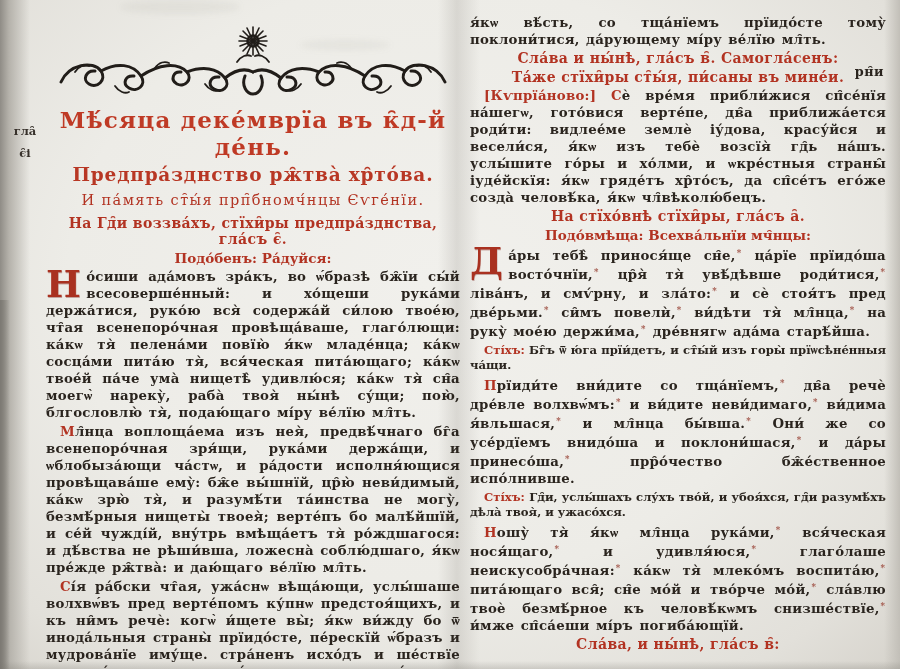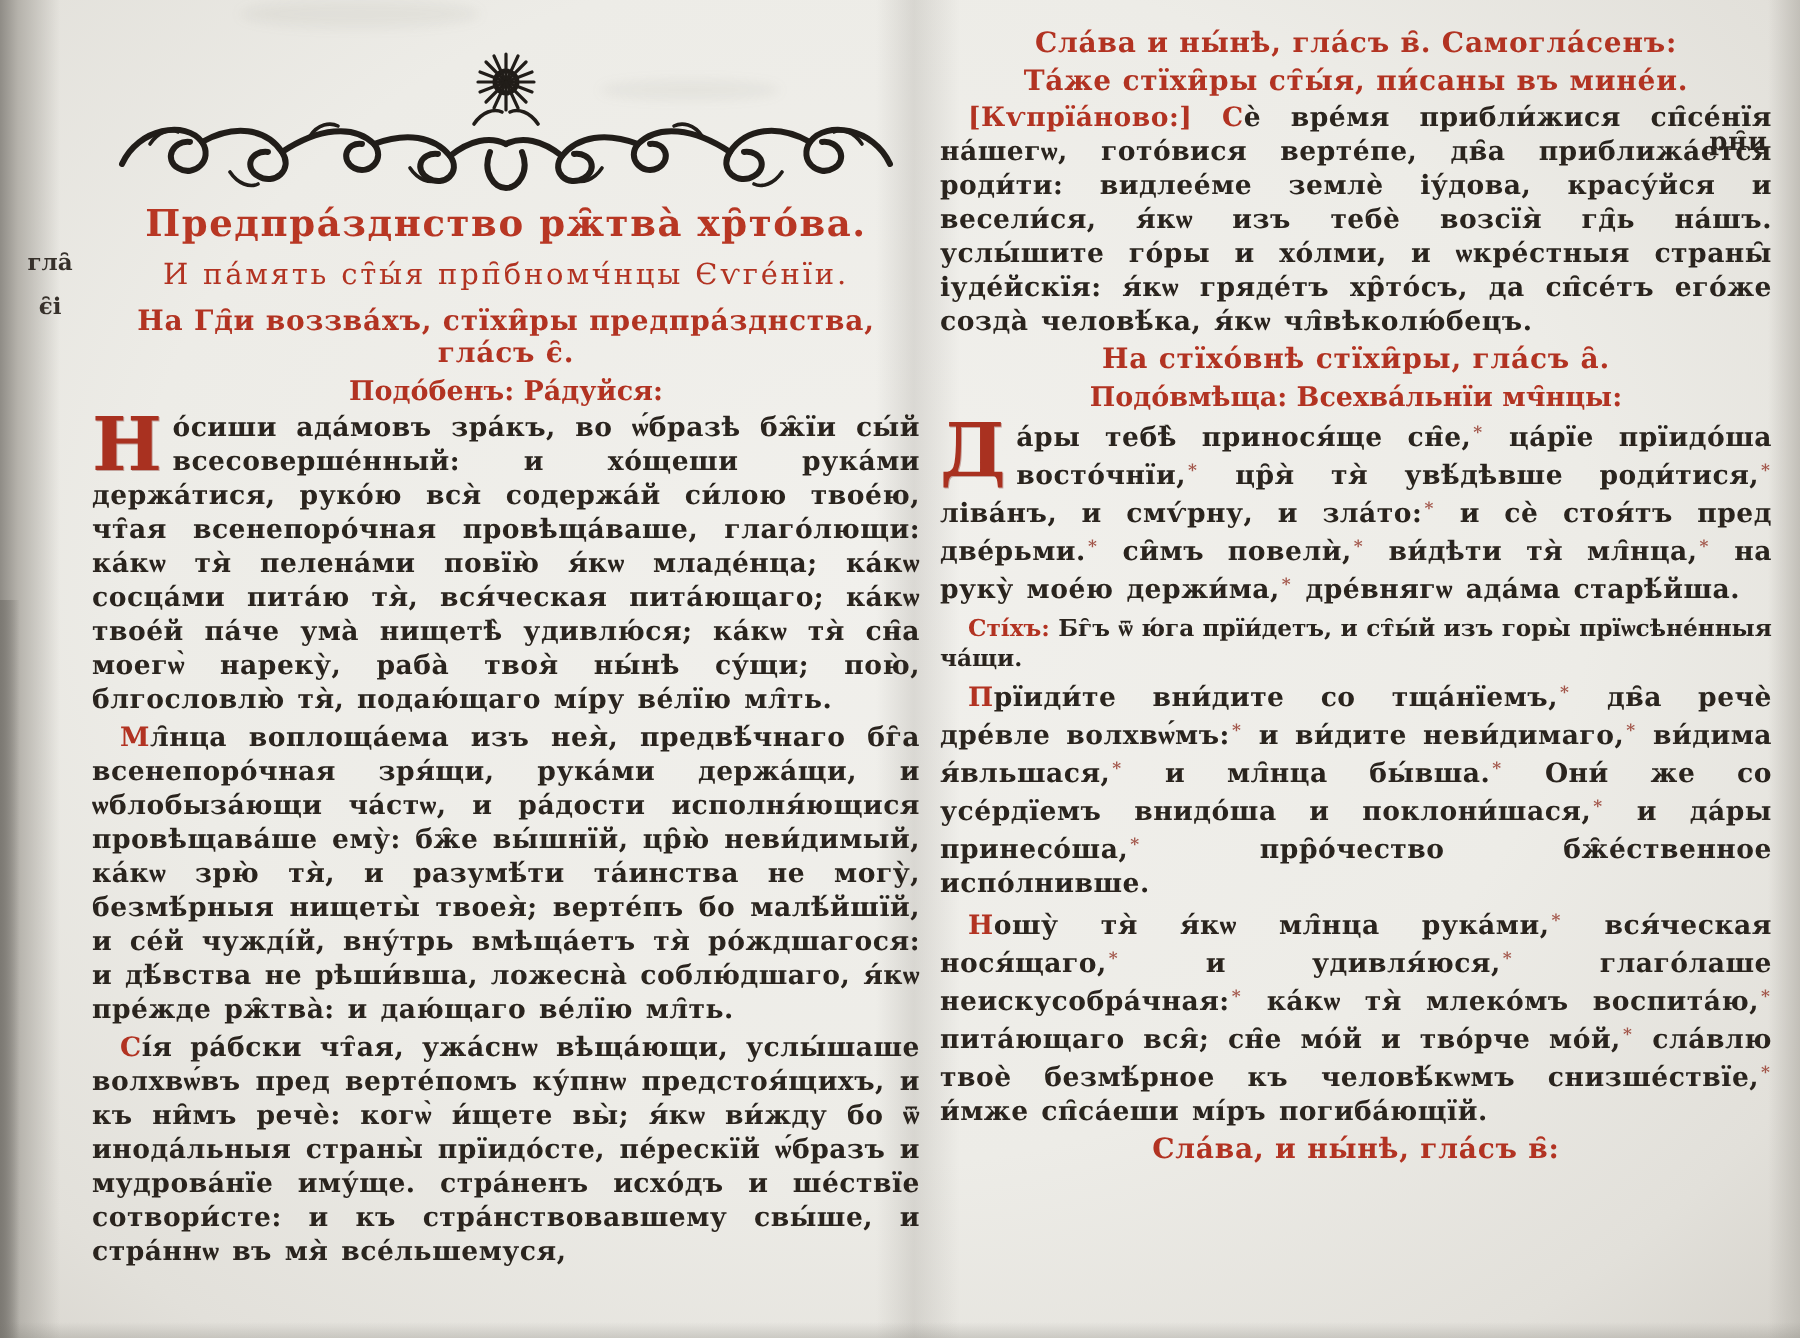--- a/index.html
+++ b/index.html
@@ -115,56 +115,60 @@
           <path d="M150,60 C154,66 160,68 164,66"></path>
             <path d="M246,60 C242,66 236,68 232,66"></path>
           <path d="M60,62 C64,68 70,70 74,68"></path>
             <path d="M336,62 C332,68 326,70 322,68"></path>
           <path d="M182,38 C186,32 192,30 196,32"></path>
             <path d="M214,38 C210,32 204,30 200,32"></path>
         </g>
       </g>
     </svg>
 
+    <div class="title center">Мѣ́сяца деке́мврїа въ к̑д-й де́нь.</div>
     <div class="subtitle center">Предпра́зднство рж̑тва̀ хр̑то́ва.</div>
     <div class="memory red center">И па́мять ст̑ы́я прп̑бномч́нцы Єѵге́нїи.</div>
     <div class="rubric red center">На Гд̑и воззва́хъ, стїхи̑ры предпра́зднства, гла́съ є̑.</div>
     <div class="podoben red center">Подо́бенъ: Ра́дуйся:</div>
 
     <p class="cs-body"><span class="dropcap">Н</span><span>о́сиши ада́мовъ зра́къ, во ѡ́бразѣ бж̑їи сы́й всесоверше́нный: и хо́щеши рука́ми держа́тися, руко́ю вся̀ содержа́й си́лою твое́ю, чт̑ая всенепоро́чная провѣща́ваше, глаго́лющи: ка́кѡ тя̀ пелена́ми повїю̀ я́кѡ младе́нца; ка́кѡ сосца́ми пита́ю тя̀, вся́ческая пита́ющаго; ка́кѡ твое́й па́че ума̀ нищетѣ̀ удивлю́ся; ка́кѡ тя̀ сн̑а моегѡ̀ нареку̀, раба̀ твоя̀ ны́нѣ су́щи; пою̀, блгословлю̀ тя̀, подаю́щаго мі́ру ве́лїю мл̑ть.</span></p>
 
     <p class="cs-body indent" style="clear:both"><span class="init">М</span><span>л̑нца воплоща́ема изъ нея̀, предвѣ́чнаго бг̑а всенепоро́чная зря́щи, рука́ми держа́щи, и ѡблобыза́ющи ча́стѡ, и ра́дости исполня́ющися провѣщава́ше ему̀: бж̑е вы́шнїй, цр̑ю̀ неви́димый, ка́кѡ зрю̀ тя̀, и разумѣ́ти та́инства не могу̀, безмѣ́рныя нищеты̀ твоея̀; верте́пъ бо малѣ́йшїй, и се́й чужді́й, вну́трь вмѣща́етъ тя̀ ро́ждшагося: и дѣ́вства не рѣши́вша, ложесна̀ соблю́дшаго, я́кѡ пре́жде рж̑тва̀: и даю́щаго ве́лїю мл̑ть.</span></p>
 
     <p class="cs-body indent"><span class="init">С</span><span>і́я ра́бски чт̑ая, ужа́снѡ вѣща́ющи, услы́шаше волхвѡ́въ пред верте́помъ ку́пнѡ предстоя́щихъ, и къ ни̑мъ речѐ: когѡ̀ и́щете вы̀; я́кѡ ви́жду бо ѿ инода́льныя страны̀ прїидо́сте, пе́рескїй ѡ́бразъ и мудрова́нїе иму́ще. стра́ненъ исхо́дъ и ше́ствїе сотвори́сте: и къ стра́нствовавшему свы́ше, и стра́ннѡ въ мя̀ все́льшемуся,</span></p>
 
   </div>
 
   <div class="page page-right">
 
     <div class="running-title">
       <span class="page-number">рн̑и</span>
     </div>
 
+    <p class="cs-body cont-first"><span>я́кѡ вѣ́сть, со тща́нїемъ прїидо́сте тому̀ поклони́тися, да́рующему мі́ру ве́лїю мл̑ть.</span></p>
 
     <div class="rubric red center" style="margin-top:1px">Сла́ва и ны́нѣ, гла́съ в̑. Самогла́сенъ:</div>
     <div class="rubric red center" style="margin-top:3px">Та́же стїхи̑ры ст̑ы́я, пи́саны въ мине́и.</div>
 
     <p class="cs-body indent"><span class="init">[Кѵпрїа́ново:]</span>
       <span class="init">С</span><span>ѐ вре́мя прибли́жися сп̑се́нїя на́шегѡ, гото́вися верте́пе, дв̑а приближа́ется роди́ти: видлее́ме землѐ іу́дова, красу́йся и весели́ся, я́кѡ изъ тебѐ возсїя̀ гд̑ь на́шъ. услы́шите го́ры и хо́лми, и ѡкре́стныя страны̑ іуде́йскїя: я́кѡ гряде́тъ хр̑то́съ, да сп̑се́тъ его́же созда̀ человѣ́ка, я́кѡ чл̑вѣколю́бецъ.</span></p>
 
     <div class="rubric red center" style="margin-top:2px">На стїхо́внѣ стїхи̑ры, гла́съ а̑.</div>
     <div class="podoben red center">Подо́вмѣща: Всехва́льнїи мч̑нцы:</div>
 
     <p class="cs-body starred"><span class="dropcap">Д</span><span>а́ры тебѣ̀ принося́ще сн̑е,<span class="star">*</span> ца́рїе прїидо́ша восто́чнїи,<span class="star">*</span> цр̑я̀ тя̀ увѣ́дѣвше роди́тися,<span class="star">*</span> ліва́нъ, и смѵ́рну, и зла́то:<span class="star">*</span> и сѐ стоя́тъ пред две́рьми.<span class="star">*</span> си̑мъ повелѝ,<span class="star">*</span> ви́дѣти тя̀ мл̑нца,<span class="star">*</span> на руку̀ мое́ю держи́ма,<span class="star">*</span> дре́внягѡ ада́ма старѣ́йша.</span></p>
 
     <p class="cs-small indent" style="clear:both"><span class="init">Сті́хъ:</span>
       <span>Бг̑ъ ѿ ю́га прїи́детъ, и ст̑ы́й изъ горы̀ прїѡсѣне́нныя ча́щи.</span></p>
 
     <p class="cs-body indent starred"><span class="init">П</span><span>рїиди́те вни́дите со тща́нїемъ,<span class="star">*</span> дв̑а речѐ дре́вле волхвѡ́мъ:<span class="star">*</span> и ви́дите неви́димаго,<span class="star">*</span> ви́дима я́вльшася,<span class="star">*</span> и мл̑нца бы́вша.<span class="star">*</span> Они́ же со усе́рдїемъ внидо́ша и поклони́шася,<span class="star">*</span> и да́ры принесо́ша,<span class="star">*</span> прр̑о́чество бж̑е́ственное испо́лнивше.</span></p>
 
+    <p class="cs-small indent"><span class="init">Сті́хъ:</span>
+      <span>Гд̑и, услы́шахъ слу́хъ тво́й, и убоя́хся, гд̑и разумѣ́хъ дѣла̀ твоя̀, и ужасо́хся.</span></p>
 
     <p class="cs-body indent starred"><span class="init">Н</span><span>ошу̀ тя̀ я́кѡ мл̑нца рука́ми,<span class="star">*</span> вся́ческая нося́щаго,<span class="star">*</span> и удивля́юся,<span class="star">*</span> глаго́лаше неискусобра́чная:<span class="star">*</span> ка́кѡ тя̀ млеко́мъ воспита́ю,<span class="star">*</span> пита́ющаго вся̑; сн̑е мо́й и тво́рче мо́й,<span class="star">*</span> сла́влю твоѐ безмѣ́рное къ человѣ́кѡмъ снизше́ствїе,<span class="star">*</span> и́мже сп̑са́еши мі́ръ погиба́ющїй.</span></p>
 
     <div class="rubric red center" style="margin-top:2px">Сла́ва, и ны́нѣ, гла́съ в̑:</div>
 
   </div>
 
 </div>
 
 </body></html>

